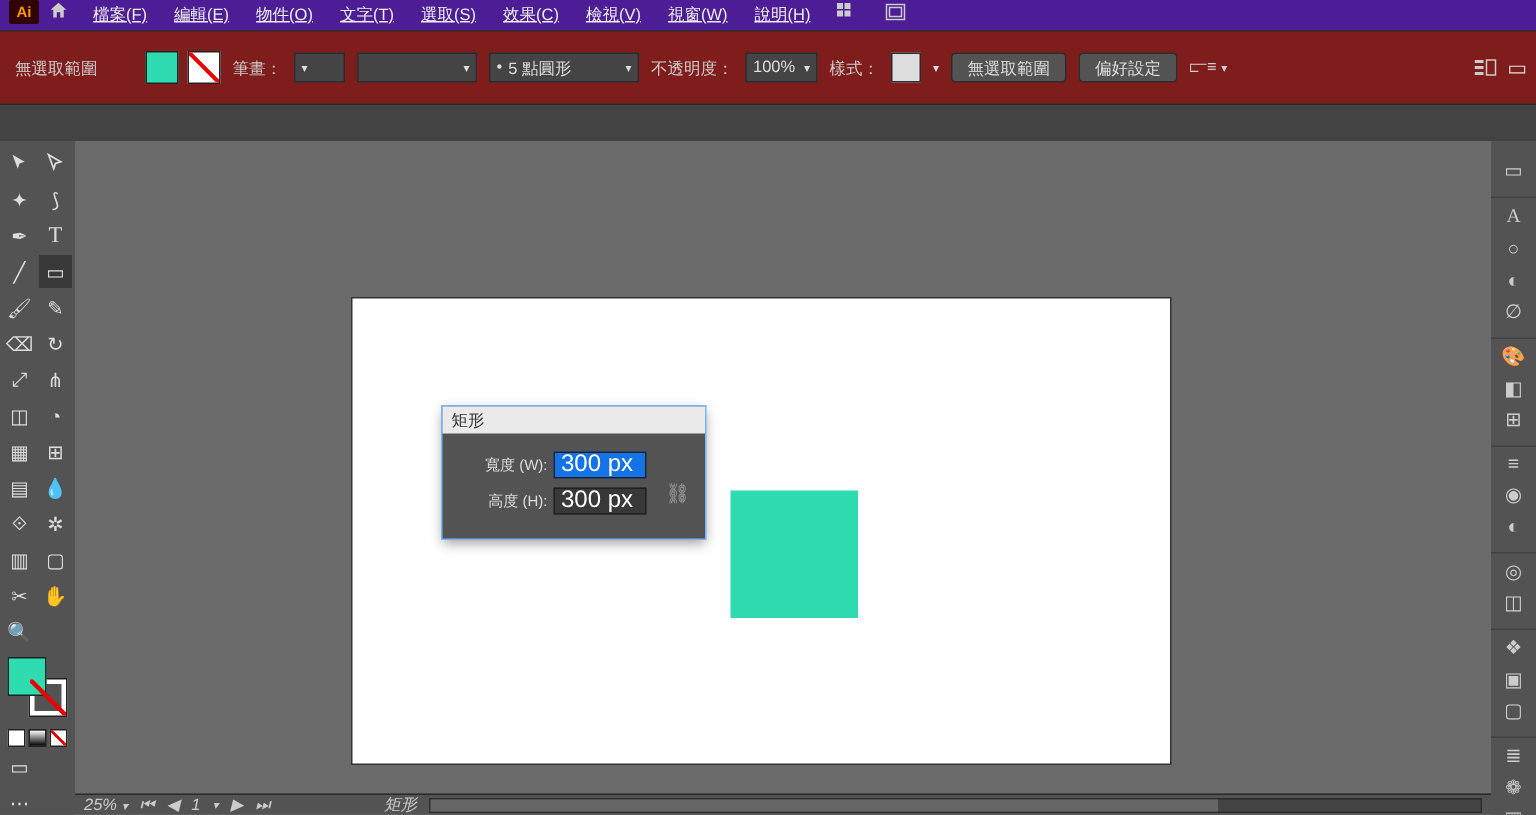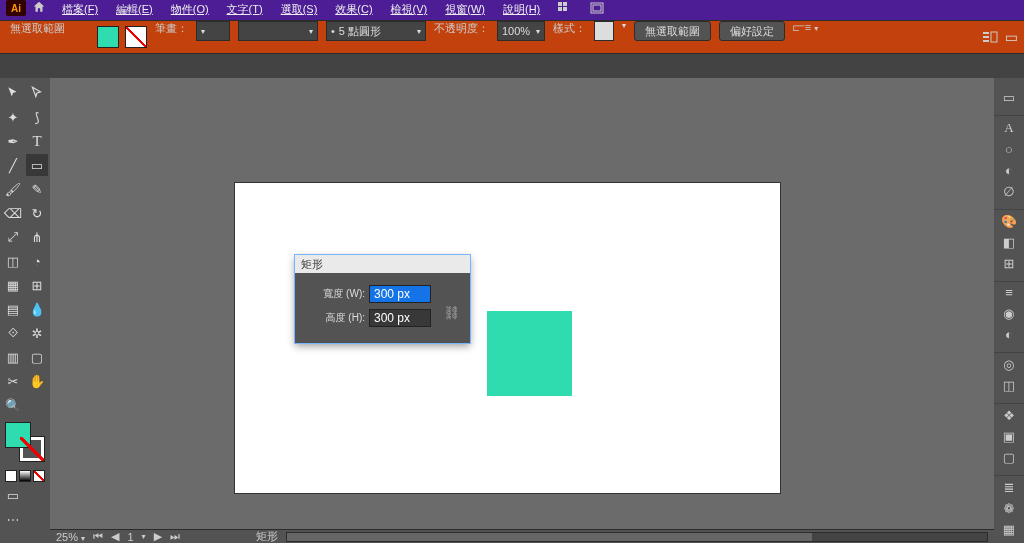--- a/index.html
+++ b/index.html
@@ -9,21 +9,21 @@
 .menubar { height: 20px; background: #4c1d95; display: flex; align-items: flex-start; padding: 0 6px; gap: 6px; }
 .ai-logo { width: 20px; height: 16px; background: #310000; color: #ff9a00; font-weight: bold; font-size: 10px; display: flex; align-items: center; justify-content: center; border-radius: 2px; }
 .menubar .home { width: 18px; text-align: center; }
 .menubar span.menu-item { padding: 2px 6px; color: #eee; text-decoration: underline; }
 .menubar .spacer { flex: 1; }
 .menubar .right { display: flex; align-items: center; gap: 10px; }
 .menubar .search { width: 130px; color: #888; font-size: 10px; }
 .win-btns { display: flex; gap: 6px; margin-left: 10px; color: #ccc; font-size: 10px; }
 
 
-.ctrlbar { height: 34px; background: #c2410c; border-top: 1px solid #2c2c2c; border-bottom: 1px solid #2c2c2c; display: flex; padding: 0 6px; gap: 8px; }
+.ctrlbar { height: 50px; background: #7f1d1d; border-top: 1px solid #2c2c2c; border-bottom: 1px solid #2c2c2c; display: flex; align-items: center; padding: 0 6px; gap: 8px; }
 .ctrlbar .no-sel { color: #ccc; padding: 0 4px; }
 .swatch-pair { display: flex; gap: 6px; align-items: center; margin-left: 20px; }
 .fill-sw { width: 22px; height: 22px; background: #2fdcb0; border: 1px solid #222; }
 .stroke-sw { width: 22px; height: 22px; background: #fff; border: 1px solid #222; position: relative; }
 .stroke-sw::after { content: ""; position: absolute; inset: 0; background: linear-gradient(to top right, transparent 45%, #e00 46%, #e00 54%, transparent 55%); }
 .ctrl-label { color: #ccc; }
 .ctrl-field { height: 20px; background: #444; border: 1px solid #2c2c2c; padding: 0 4px; display: flex; align-items: center; }
 .ctrl-btn { height: 20px; padding: 0 10px; border: 1px solid #2c2c2c; background: #535353; border-radius: 3px; color: #ddd; display: flex; align-items: center; }
 .stroke-preview { display: flex; align-items: center; gap: 4px; }
 
@@ -54,33 +54,33 @@
 .canvas-wrap { flex: 1; background: #6b6b6b; position: relative; }
 .artboard { position: absolute; left: 185px; top: 105px; width: 545px; height: 310px; background: #fff; box-shadow: 0 0 0 1px #333; }
 .teal-rect { position: absolute; left: 252px; top: 128px; width: 85px; height: 85px; background: #2fdcb0; }
 
 
 .rect-dialog { position: absolute; left: 245px; top: 177px; width: 175px; background: #535353; box-shadow: 0 0 0 1px #79b5ff, 0 3px 8px rgba(0,0,0,0.4); }
 .rect-dialog .titlebar { background: #eaeaea; color: #333; height: 18px; padding: 2px 6px; font-size: 11px; }
 .rect-dialog .body { padding: 12px 20px 10px; }
 .rect-dialog .row { display: flex; align-items: center; margin-bottom: 6px; gap: 4px; }
 .rect-dialog .lbl { width: 50px; text-align: right; color: #ddd; font-size: 10px; }
-.rect-dialog input { width: 62px; height: 18px; background: #383838; border: 1px solid #222; color: #fff; padding: 0 4px; font-size: 12px; }
+.rect-dialog input { width: 62px; height: 18px; background: #383838; border: 1px solid #222; color: #fff; padding: 0 4px; font-size: 16px; }
 .rect-dialog input.sel { background: #1473e6; color: #fff; }
 .rect-dialog .link { color: #aaa; font-size: 13px; margin-left: auto; }
 .rect-dialog .btns { display: flex; gap: 8px; margin-top: 12px; justify-content: center; }
 .rect-dialog .btns button { width: 62px; height: 22px; border-radius: 11px; background: transparent; border: 1px solid #aaa; color: #ddd; }
 
 
 .right-strip { width: 30px; background: #535353; display: flex; flex-direction: column; align-items: center; padding-top: 12px; gap: 0px; }
 .right-strip .ri { width: 20px; height: 20px; display: flex; align-items: center; justify-content: center; color: #ccc; font-size: 13px; margin-bottom: 6px; }
 .right-strip .gapbar { width: 100%; height: 4px; background: #434343; margin: 4px 0; }
 
 
-.statusbar { position: absolute; bottom: 0; left: 50px; right: 30px; height: 14px; background: #535353; border-top: 1px solid #2c2c2c; display: flex; align-items: center; gap: 8px; padding: 0 6px; color: #ccc; font-size: 10px; }
+.statusbar { position: absolute; bottom: 0; left: 50px; right: 30px; height: 14px; background: #535353; border-top: 1px solid #2c2c2c; display: flex; align-items: center; gap: 8px; padding: 0 6px; color: #ccc; font-size: 10px; font-style: italic; }
 .statusbar .scroll-track { flex: 1; height: 10px; background: #444; border: 1px solid #2c2c2c; position: relative; }
 .statusbar .scroll-thumb { position: absolute; left: 0; top: 0; bottom: 0; width: 75%; background: #666; }
 
 .top-right-icons { display: flex; gap: 6px; align-items: center; margin-left: auto; }
 
 svg { display: block; }
 </style>
 </head>
 <body>
 

